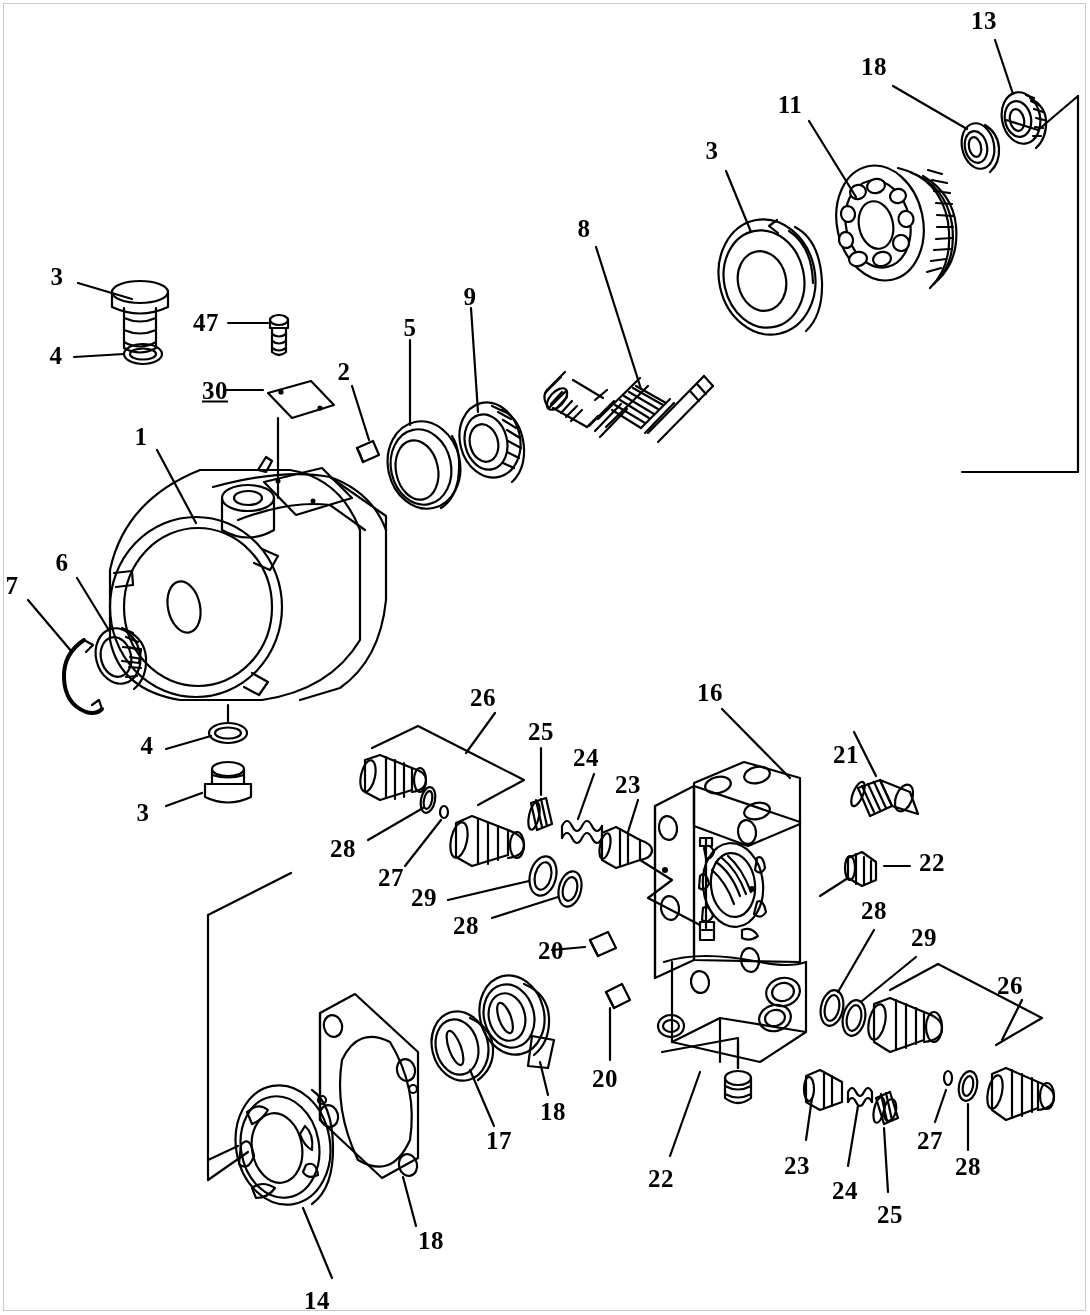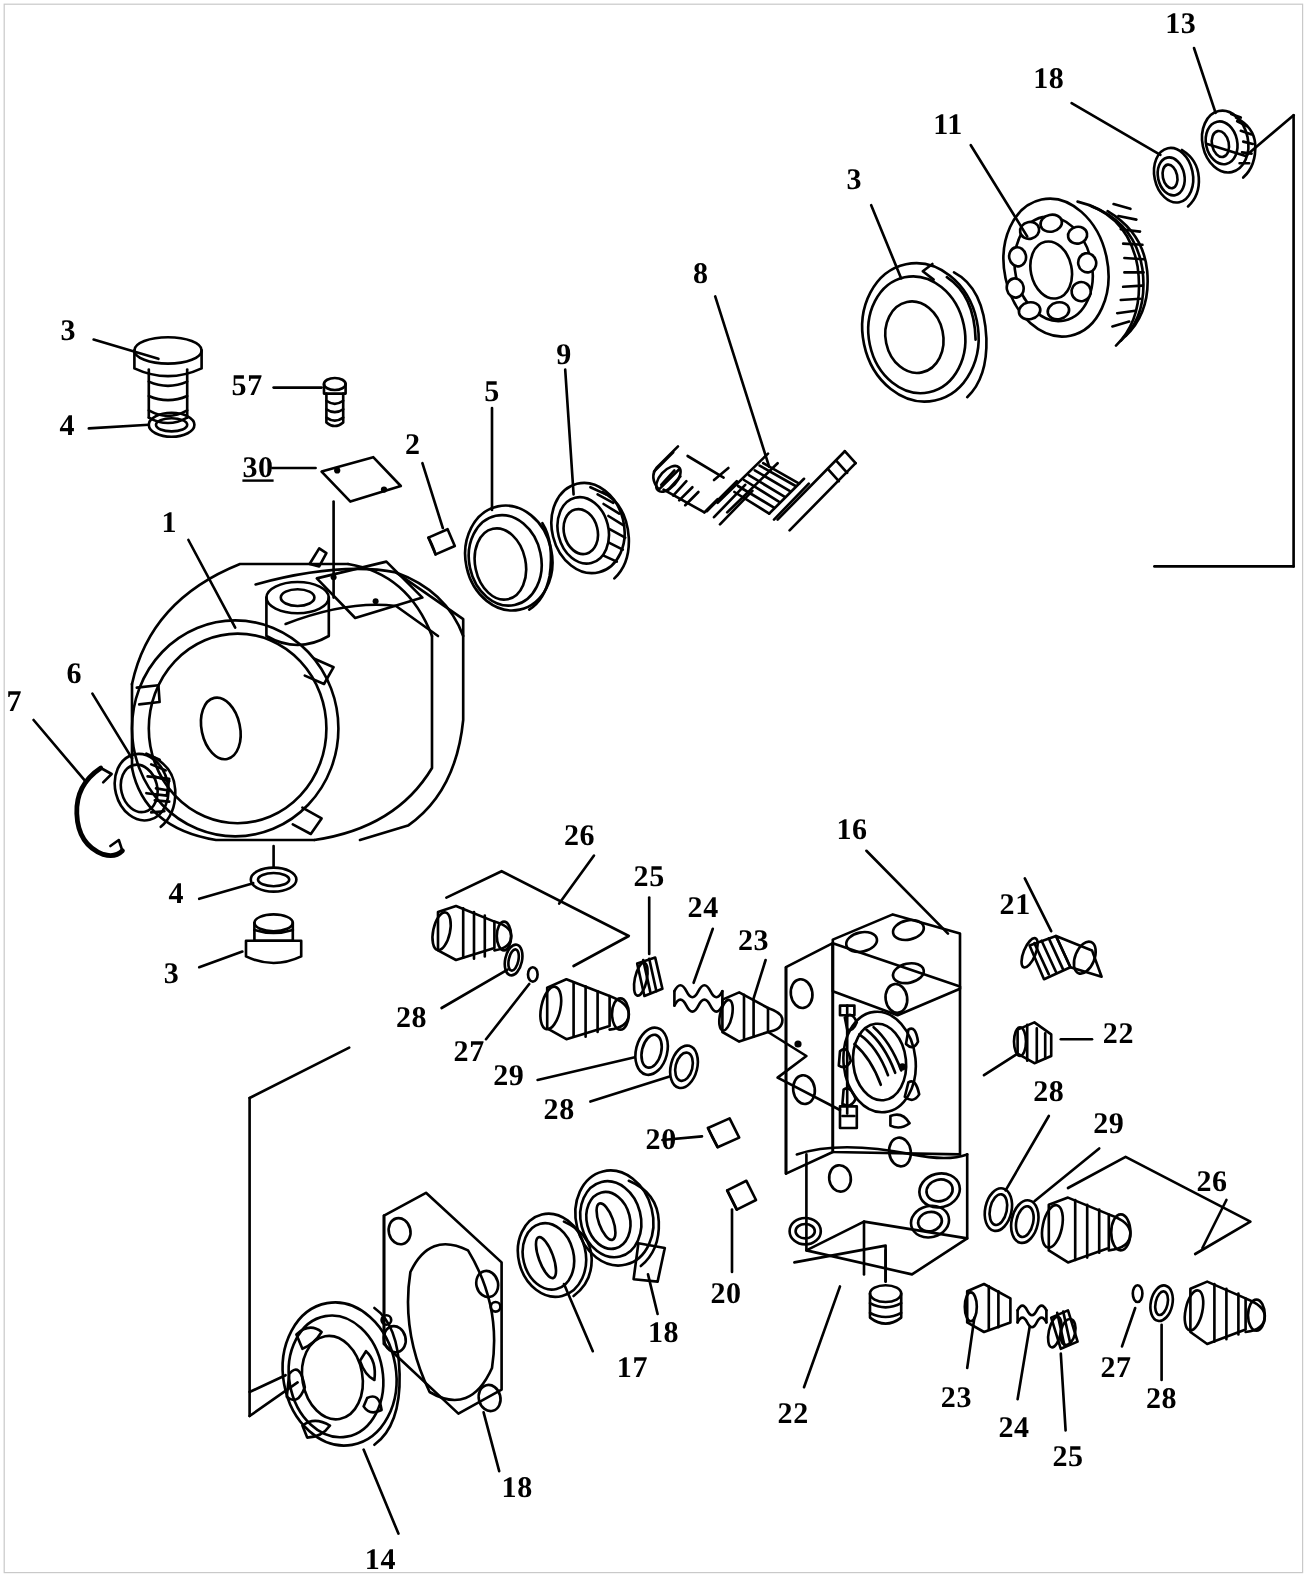--- a/index.html
+++ b/index.html
@@ -563,21 +563,21 @@
 
     </g>
   </svg>
 
   <span class="lbl" style="left:984px; top:20px;">13</span>
   <span class="lbl" style="left:874px; top:66px;">18</span>
   <span class="lbl" style="left:790px; top:104px;">11</span>
   <span class="lbl" style="left:712px; top:150px;">3</span>
   <span class="lbl" style="left:584px; top:228px;">8</span>
   <span class="lbl" style="left:57px;  top:276px;">3</span>
-  <span class="lbl" style="left:206px; top:322px;">57</span>
+  <span class="lbl" style="left:206px; top:322px;">47</span>
   <span class="lbl" style="left:470px; top:296px;">9</span>
   <span class="lbl" style="left:410px; top:327px;">5</span>
   <span class="lbl" style="left:56px;  top:355px;">4</span>
   <span class="lbl" style="left:344px; top:371px;">2</span>
   <span class="lbl" style="left:215px; top:390px;text-decoration:underline;">30</span>
   <span class="lbl" style="left:141px; top:436px;">1</span>
   <span class="lbl" style="left:62px;  top:562px;">6</span>
   <span class="lbl" style="left:12px;  top:585px;">7</span>
   <span class="lbl" style="left:147px; top:745px;">4</span>
   <span class="lbl" style="left:143px; top:812px;">3</span>
@@ -597,17 +597,17 @@
   <span class="lbl" style="left:527px; top:950px;margin-left:24px;">20</span>
   <span class="lbl" style="left:1010px;top:985px;">26</span>
   <span class="lbl" style="left:605px; top:1078px;">20</span>
   <span class="lbl" style="left:661px; top:1178px;">22</span>
   <span class="lbl" style="left:797px; top:1165px;">23</span>
   <span class="lbl" style="left:845px; top:1190px;">24</span>
   <span class="lbl" style="left:890px; top:1214px;">25</span>
   <span class="lbl" style="left:930px; top:1140px;">27</span>
   <span class="lbl" style="left:968px; top:1166px;">28</span>
   <span class="lbl" style="left:553px; top:1111px;">18</span>
-  <span class="lbl" style="left:499px; top:1140px;margin-left:28px;">17</span>
+  <span class="lbl" style="left:499px; top:1140px;">17</span>
   <span class="lbl" style="left:431px; top:1240px;">18</span>
   <span class="lbl" style="left:317px; top:1300px;">14</span>
 
 </div>
 
 </body></html>

